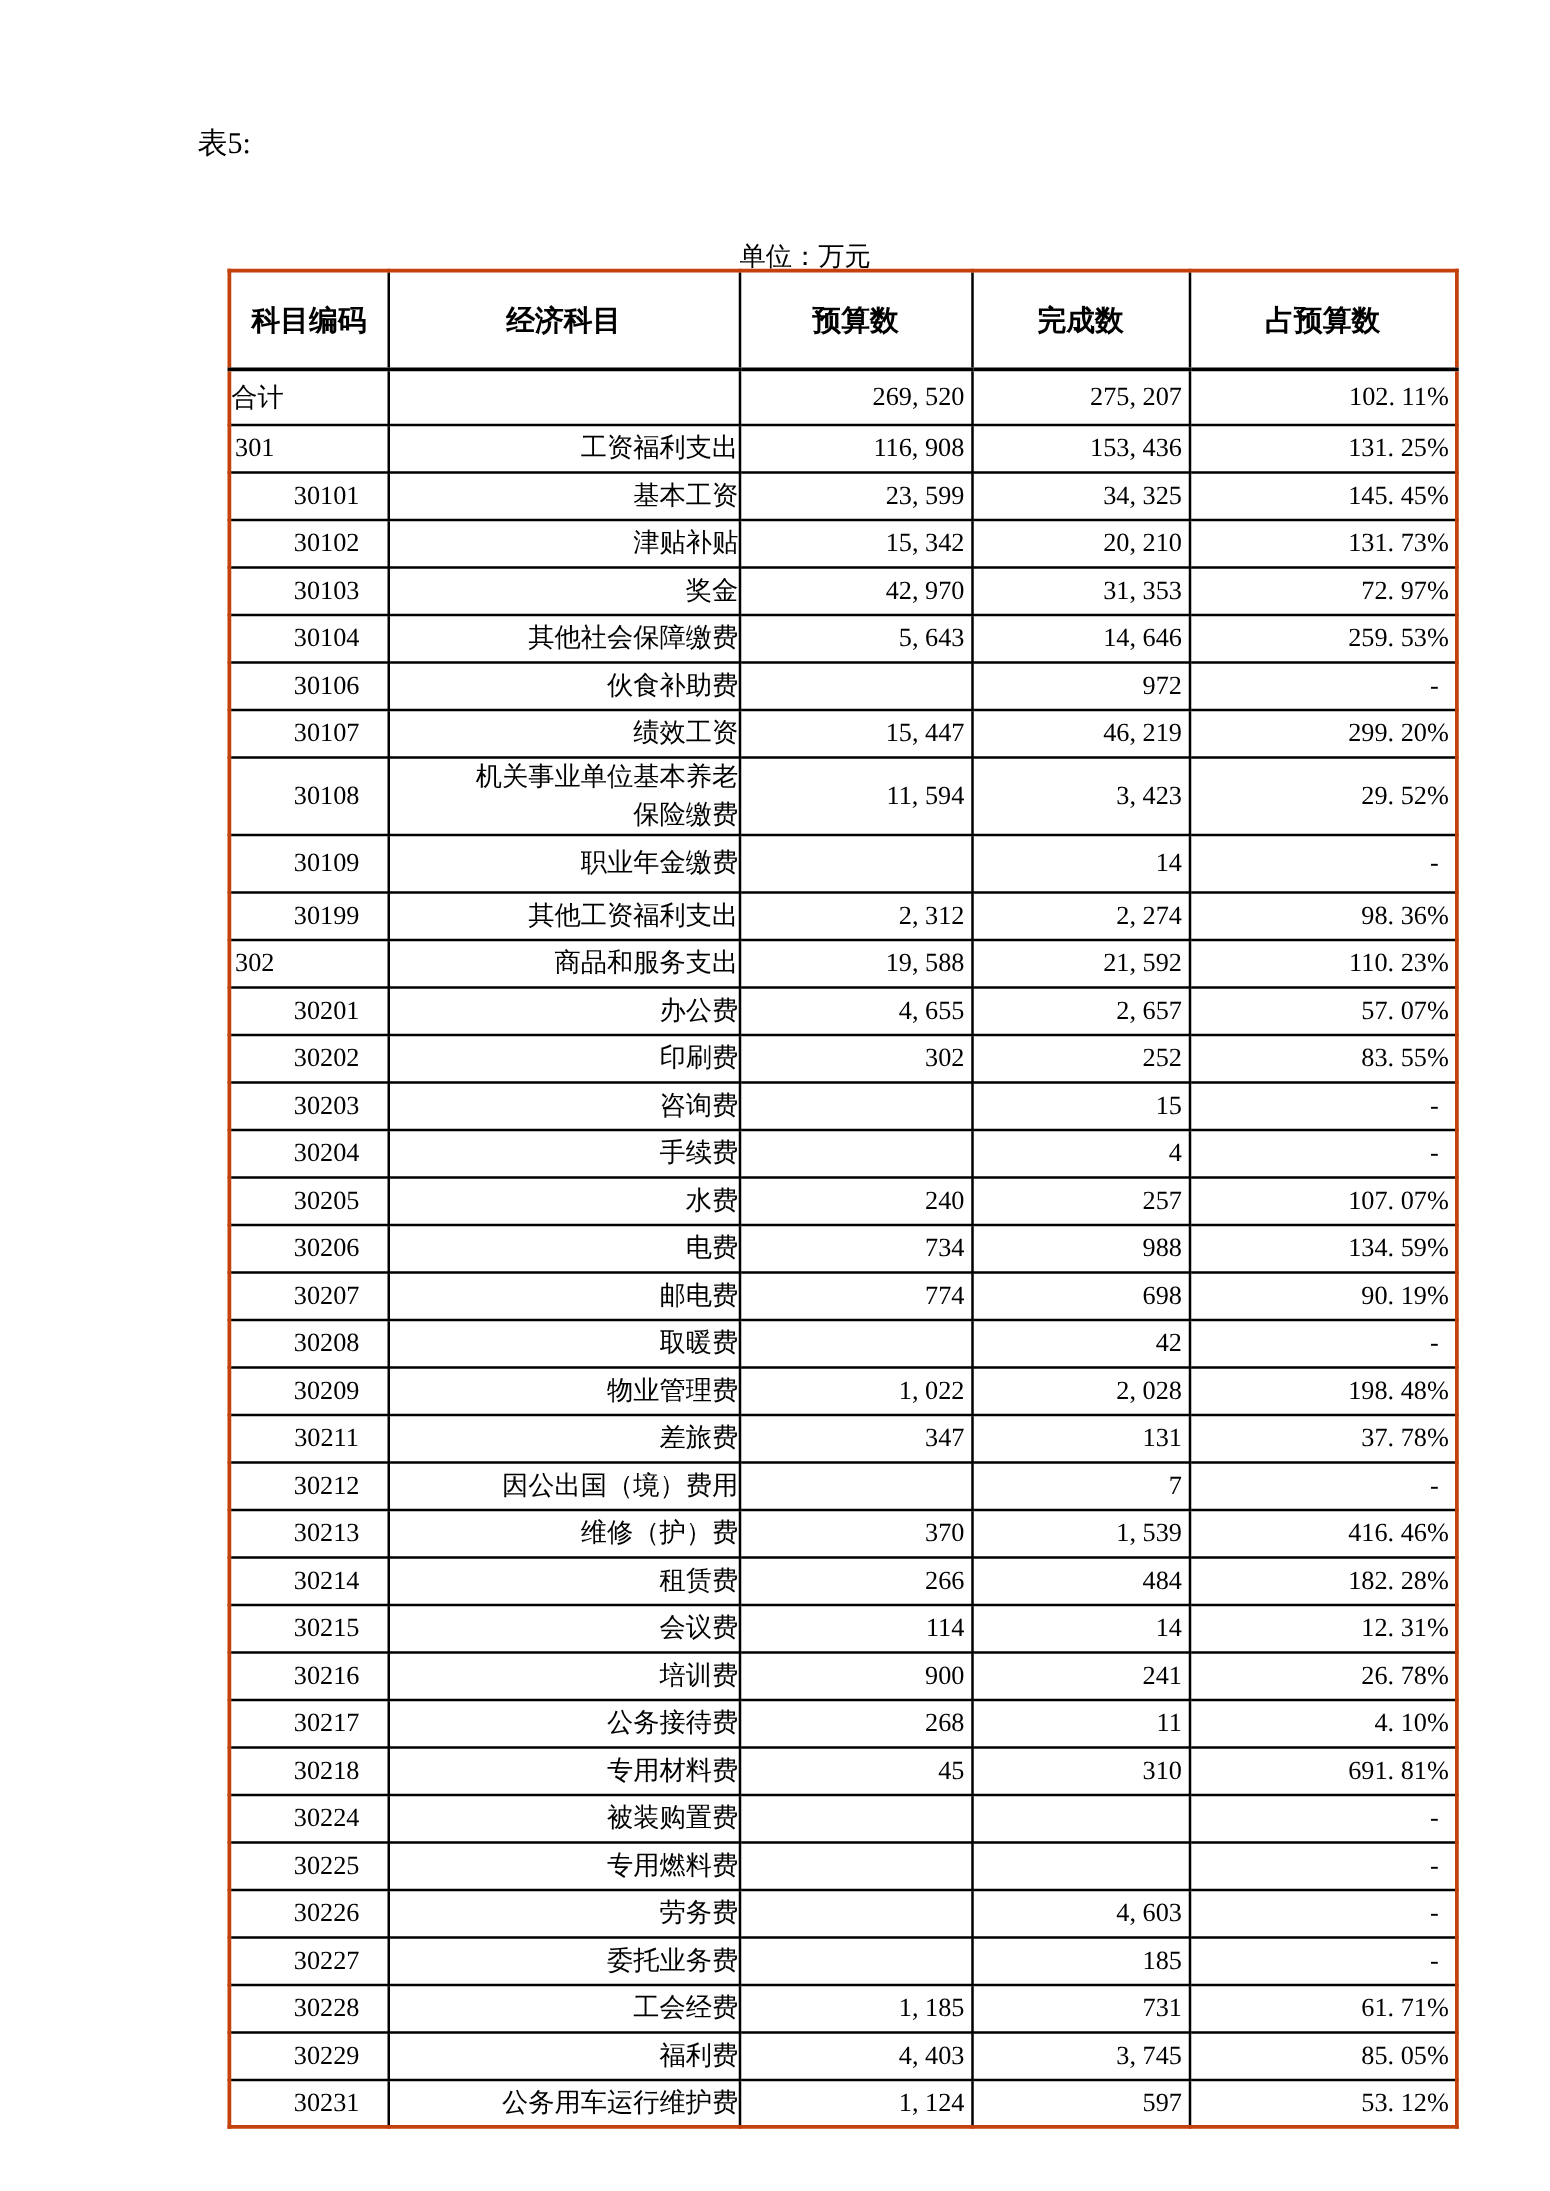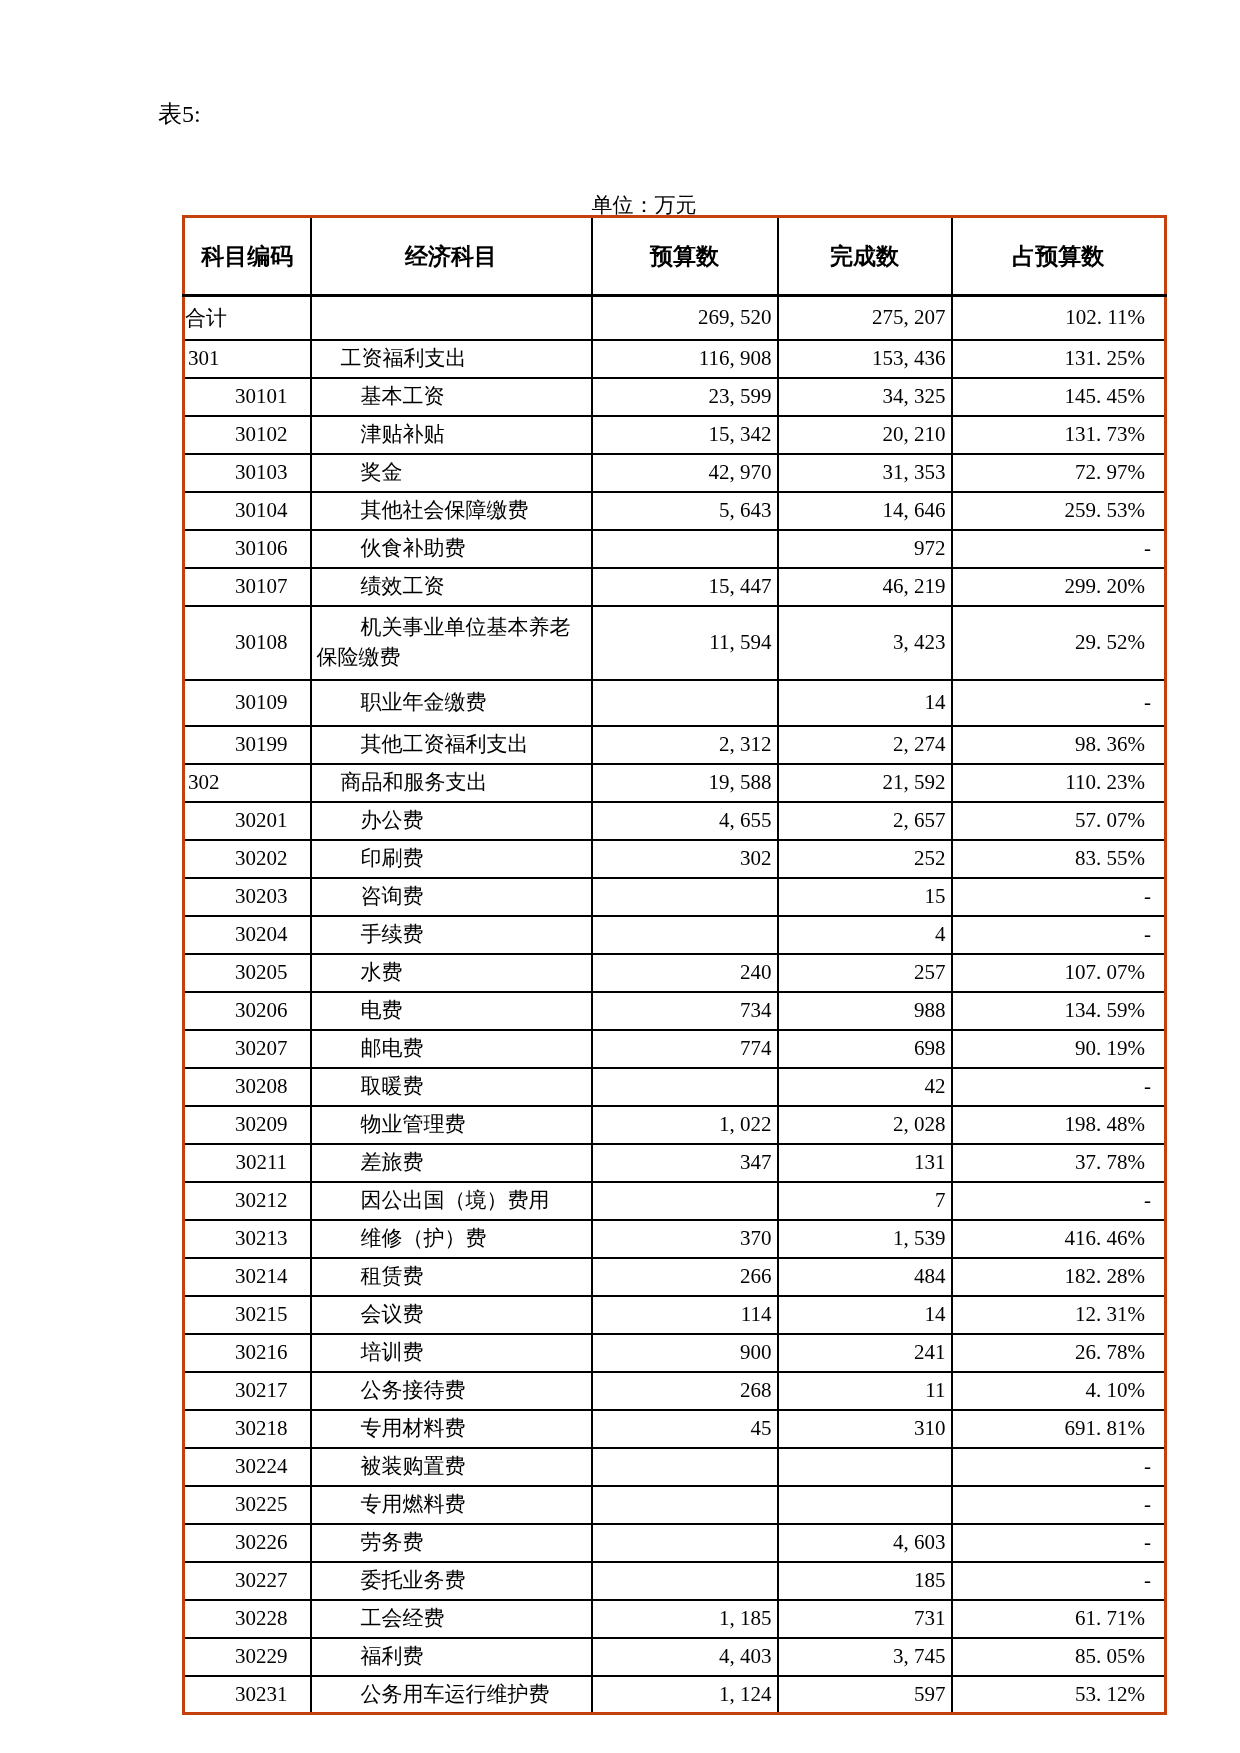--- a/index.html
+++ b/index.html
@@ -62,33 +62,33 @@
   }
   .report thead th {
     height: 76px;
     font-size: 23px;
     font-weight: bold;
     text-align: center;
     border-bottom: 3px solid #000;
   }
   .report tbody tr { height: 38px; }
   .report tbody tr.r-total { height: 44px; }
-  .report tbody tr.r-tall  { height: 74px; }
+  .report tbody tr.r-tall  { height: 62px; }
   .report tbody tr.r-med   { height: 46px; }
 
   td.code-center { text-align: left; }
   td.code-left   { text-align: left; padding-left: 3px; }
   td.code-indent { text-align: center; padding-left: 28px; }
 
-  td.name { text-align: left; padding-left: 5px; line-height: 1.4; }
+  td.name { text-align: right; padding-left: 5px; line-height: 1.4; }
   td.name.lvl1 { text-indent: 24px; }
   td.name.lvl2 { text-indent: 44px; }
 
   td.num { text-align: right; padding-right: 5px; }
-  td.pct { text-align: right; padding-right: 19px; }
+  td.pct { text-align: right; padding-right: 5px; }
   td.pct-dash { padding-right: 13px; }
 </style>
 </head>
 <body>
 
 <div id="sheet">
   <div class="tag">表5:</div>
   <div class="unit">单位：万元</div>
 
   <table class="report">

